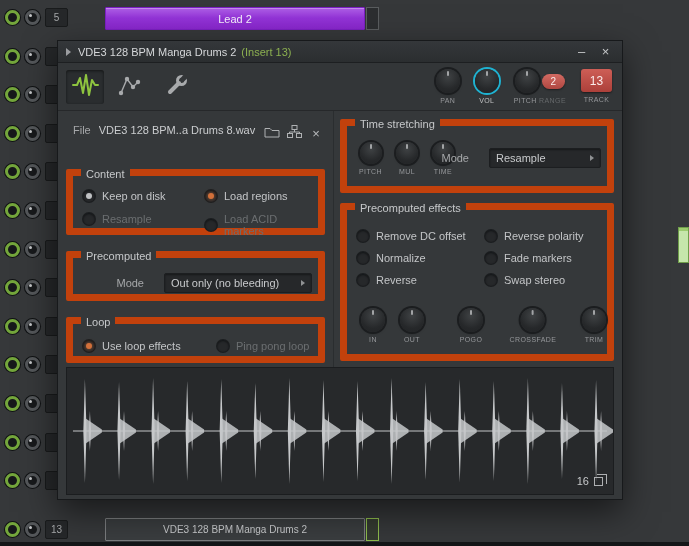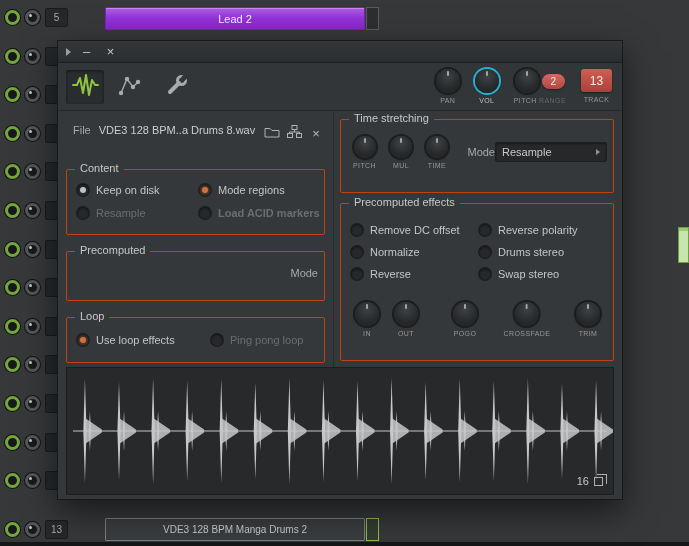--- a/index.html
+++ b/index.html
@@ -69,31 +69,31 @@
   .lpanel{ width:276px; position:relative; border-right:1px solid #2A2D2F; }
   .rpanel{ flex:1; position:relative; }
 
   .filerow{ position:absolute; top:13px; left:15px; right:6px; height:20px;
         display:flex; align-items:flex-start; font-size:11px; }
   .filerow .flabel{ color:#A6A8AA; margin-right:8px; }
   .filerow .fvalue{ color:#CBCDCF; flex:1; white-space:nowrap; overflow:hidden; }
   .fbtn{ width:22px; height:18px; display:flex; align-items:center; justify-content:center;
         color:#B9BBBD; font-size:13px; }
 
-  .group{ position:absolute; left:8px; right:8px; border:1px solid #c2410c; border-radius:2px; }
+  .group{ position:absolute; left:8px; right:8px; border:7px solid #c2410c; border-radius:2px; }
   .gtitle{ position:absolute; top:-8px; left:8px; background:#35383A; padding:0 5px;
         font-size:11px; color:#C6C8CA; }
   .opt{ position:absolute; display:flex; align-items:center; gap:7px; font-size:11px; color:#C3C5C7; }
   .opt.dim{ color:#6B6E70; }
   .radio{ width:12px; height:12px; border-radius:50%; background:#26282A; position:relative;
         box-shadow:inset 0 1px 2px #121416, 0 0 0 1px #1B1D1F; flex:0 0 auto; }
   .radio.sel-light::after{ content:""; position:absolute; inset:3px; border-radius:50%; background:#BFC1C3; }
   .radio.sel-orange::after{ content:""; position:absolute; inset:3px; border-radius:50%;
         background:#D2703A; box-shadow:0 0 4px rgba(210,112,58,.8); }
-  .moderow{ position:absolute; display:flex; align-items:center; gap:0; font-size:11px; color:#A6A8AA; }
+  .moderow{ position:absolute; display:flex; align-items:center; gap:20px; font-size:11px; color:#A6A8AA; }
   .dropdown{ height:20px; background:#26282A; border:1px solid #1C1E20; border-radius:2px;
         color:#C8CACC; font-size:11px; display:flex; align-items:center; justify-content:space-between;
         padding:0 6px; box-shadow:inset 0 1px 2px rgba(0,0,0,.4); }
   .dd-arrow{ width:0; height:0; border-left:4px solid #909294; border-top:3.5px solid transparent;
         border-bottom:3.5px solid transparent; margin-left:8px; }
 
   .pcknob{ position:absolute; transform:translateX(-50%); }
 
   .wave{ position:absolute; left:8px; right:8px; top:326px; height:128px;
         background:#27292B; border:1px solid #1B1D1F; }
@@ -188,20 +188,21 @@
   <div class="clip gray">VDE3 128 BPM Manga Drums 2</div>
   <div class="clip-stub green" style="left:366px; top:518px;"></div>
 
   <div class="edge-clip"></div>
   <div class="bottom-bar"></div>
 
   <div class="dialog">
 
     <div class="titlebar">
       <span class="tri"></span>
+      <span class="title"><span>VDE3 128 BPM Manga Drums 2</span><span class="sub">(Insert 13)</span></span>
       <span class="winbtn">–</span>
       <span class="winbtn">×</span>
     </div>
 
     <div class="toolbar">
       <div class="tab active" style="left:8px">
         <span>
           <svg width="27" height="22" viewBox="0 0 27 22">
               <polyline points="1,11 5,11 8,4 11,19 14,1 17,21 20,6 23,11 26,11" fill="none" stroke="#8EC43F" stroke-width="2" stroke-linejoin="round" stroke-linecap="round"></polyline>
             </svg>
@@ -280,36 +281,40 @@
         </div>
 
         <div class="group" style="top:58px; height:66px;">
           <span class="gtitle">Content</span>
           <div class="opt" style="left:10px; top:14px;">
             <span class="radio sel-light"></span>
             <span>Keep on disk</span>
           </div>
           <div class="opt" style="left:132px; top:14px;">
             <span class="radio sel-orange"></span>
-            <span>Mode regions</span>
+            <span>Load regions</span>
           </div>
           <div class="opt dim" style="left:10px; top:37px;">
             <span class="radio"></span>
             <span>Resample</span>
           </div>
-          <div class="opt dim" style="left:132px; top:37px;font-weight:bold;">
+          <div class="opt dim" style="left:132px; top:37px;">
             <span class="radio"></span>
             <span>Load ACID markers</span>
           </div>
         </div>
 
         <div class="group" style="top:140px; height:50px;">
           <span class="gtitle">Precomputed</span>
           <div class="moderow" style="top:15px; right:6px;">
             <span>Mode</span>
+            <div class="dropdown" style="width:148px">
+              <span>Out only (no bleeding)</span>
+              <span class="dd-arrow"></span>
+            </div>
           </div>
         </div>
 
         <div class="group" style="top:206px; height:46px;">
           <span class="gtitle">Loop</span>
           <div class="opt" style="left:10px; top:16px;">
             <span class="radio sel-orange"></span>
             <span>Use loop effects</span>
           </div>
           <div class="opt dim" style="left:144px; top:16px;">
@@ -355,21 +360,21 @@
           <div class="opt" style="left:138px; top:20px;">
             <span class="radio"></span>
             <span>Reverse polarity</span>
           </div>
           <div class="opt" style="left:10px; top:42px;">
             <span class="radio"></span>
             <span>Normalize</span>
           </div>
           <div class="opt" style="left:138px; top:42px;">
             <span class="radio"></span>
-            <span>Drums stereo</span>
+            <span>Fade markers</span>
           </div>
           <div class="opt" style="left:10px; top:64px;">
             <span class="radio"></span>
             <span>Reverse</span>
           </div>
           <div class="opt" style="left:138px; top:64px;">
             <span class="radio"></span>
             <span>Swap stereo</span>
           </div>
 

